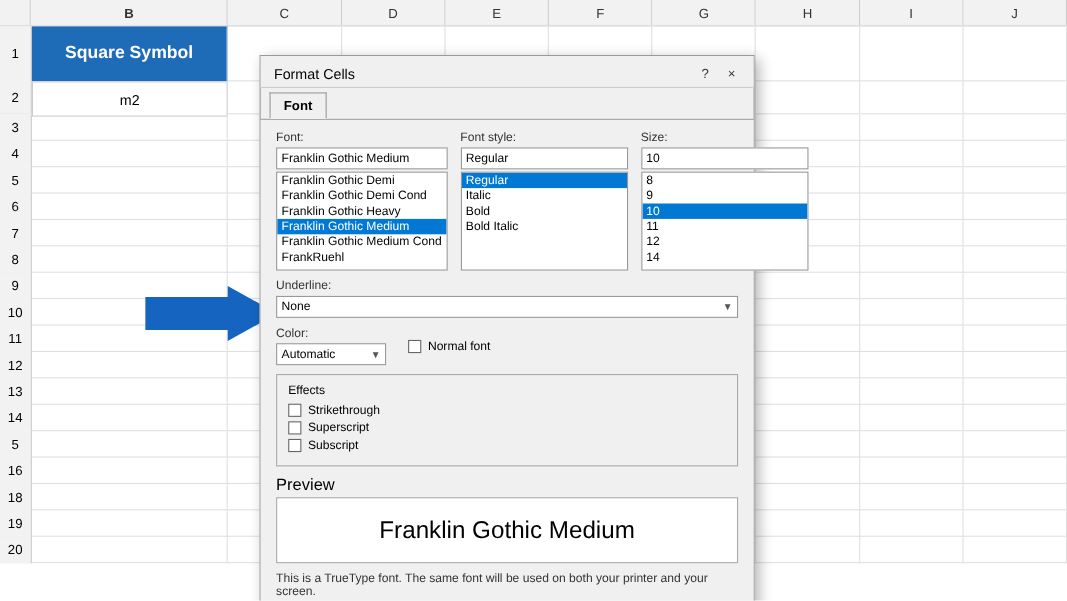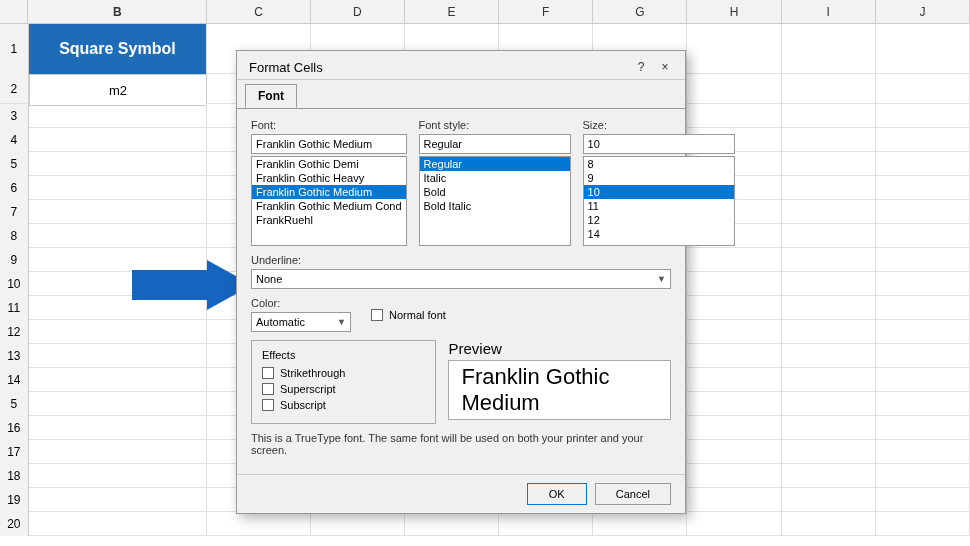--- a/index.html
+++ b/index.html
@@ -564,32 +564,20 @@
         <div class="grid-cell" style="width:110px;"></div>
         <div class="grid-cell" style="width:100px;"></div>
         <div class="grid-cell" style="width:100px;"></div>
         <div class="grid-cell" style="width:100px;"></div>
         <div class="grid-cell" style="width:100px;"></div>
         <div class="grid-cell" style="width:100px;"></div>
         <div class="grid-cell" style="width:100px;"></div>
         <div class="grid-cell" style="width:100px;"></div>
       </div>
     <div class="grid-row">
-        <div class="grid-cell row-num-col" style="justify-content:center;">17</div>
-        <div class="grid-cell" style="width:190px;"></div>
-        <div class="grid-cell" style="width:110px;"></div>
-        <div class="grid-cell" style="width:100px;"></div>
-        <div class="grid-cell" style="width:100px;"></div>
-        <div class="grid-cell" style="width:100px;"></div>
-        <div class="grid-cell" style="width:100px;"></div>
-        <div class="grid-cell" style="width:100px;"></div>
-        <div class="grid-cell" style="width:100px;"></div>
-        <div class="grid-cell" style="width:100px;"></div>
-      </div>
-    <div class="grid-row">
         <div class="grid-cell row-num-col" style="justify-content:center;">18</div>
         <div class="grid-cell" style="width:190px;"></div>
         <div class="grid-cell" style="width:110px;"></div>
         <div class="grid-cell" style="width:100px;"></div>
         <div class="grid-cell" style="width:100px;"></div>
         <div class="grid-cell" style="width:100px;"></div>
         <div class="grid-cell" style="width:100px;"></div>
         <div class="grid-cell" style="width:100px;"></div>
         <div class="grid-cell" style="width:100px;"></div>
         <div class="grid-cell" style="width:100px;"></div>
@@ -642,20 +630,21 @@
 
     <div class="dialog-body">
 
       <div class="form-row">
 
         <div class="form-group font-name">
           <div class="form-label">Font:</div>
           <input type="text" class="text-input" value="Franklin Gothic Medium" style="margin-bottom: 2px;">
           <div class="listbox">
             <div class="listbox-item">Franklin Gothic Demi</div>
+            <div class="listbox-item">Franklin Gothic Demi Cond</div>
             <div class="listbox-item">Franklin Gothic Heavy</div>
             <div class="listbox-item selected">Franklin Gothic Medium</div>
             <div class="listbox-item">Franklin Gothic Medium Cond</div>
             <div class="listbox-item">FrankRuehl</div>
           </div>
         </div>
 
         <div class="form-group font-style">
           <div class="form-label">Font style:</div>
           <input type="text" class="text-input" value="Regular" style="margin-bottom: 2px;">
@@ -700,21 +689,21 @@
               <span class="dropdown-arrow">▼</span>
             </div>
           </div>
         </div>
         <div class="normal-font-check">
           <div class="checkbox-box"></div>
           <span>Normal font</span>
         </div>
       </div>
 
-      <div style="display:flex;gap:12px;">
+      <div style="display:flex;flex-direction:column;">
 
         <div style="flex:1;">
           <div class="checkbox-group">
             <div class="checkbox-group-label">Effects</div>
             <div class="checkbox-item">
               <div class="checkbox-box"></div>
               <span>Strikethrough</span>
             </div>
             <div class="checkbox-item">
               <div class="checkbox-box"></div>

